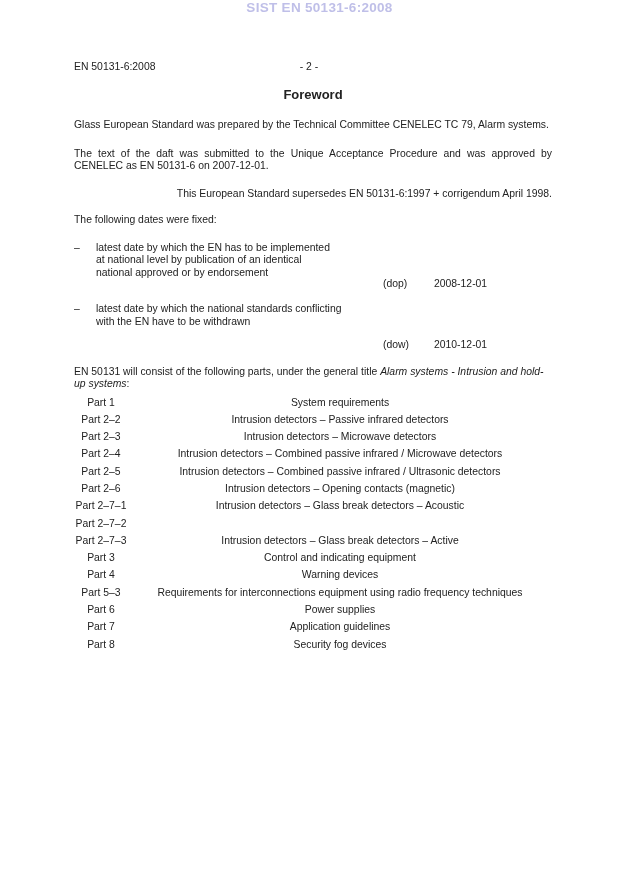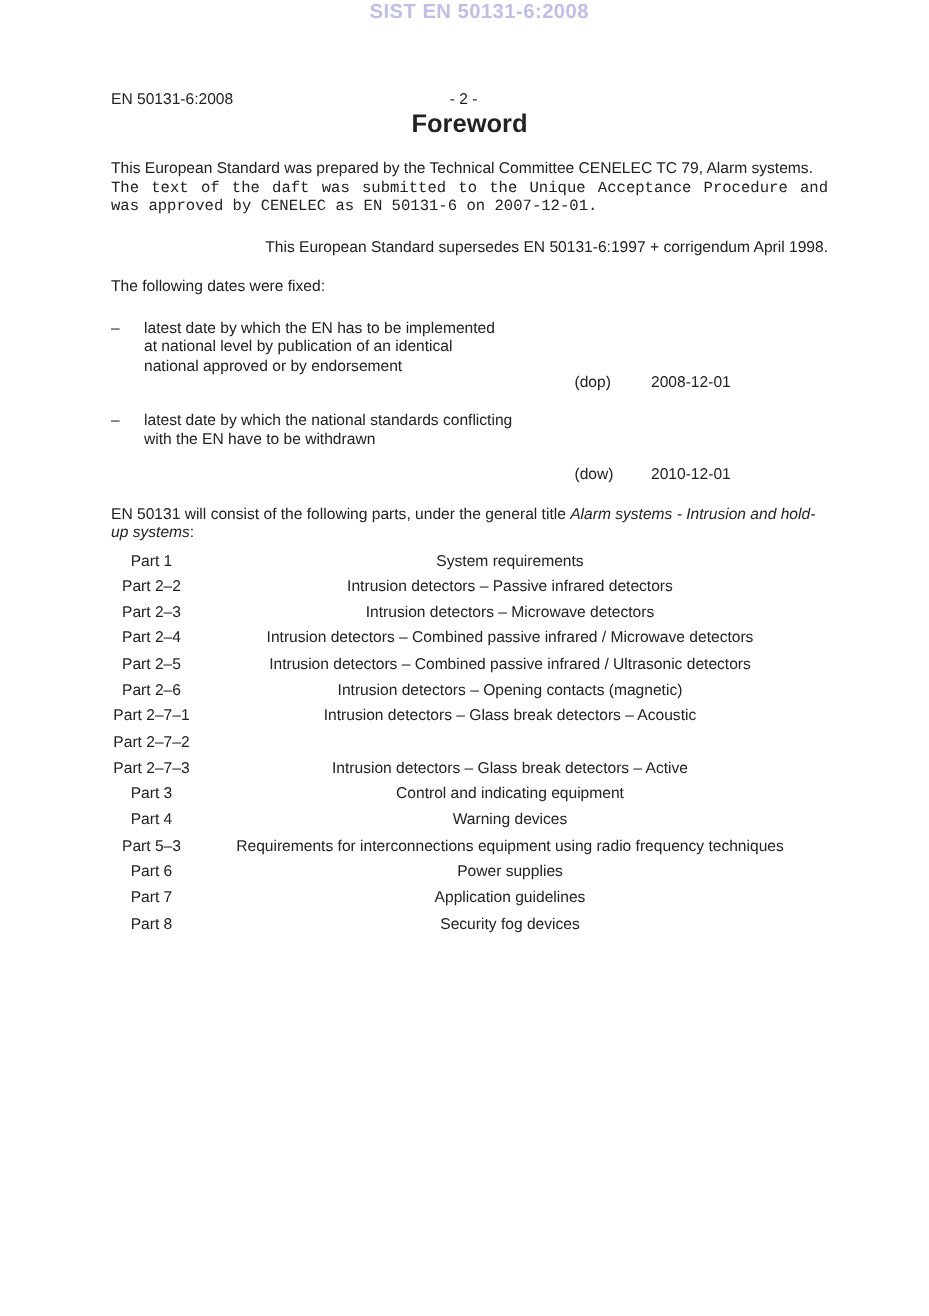--- a/index.html
+++ b/index.html
@@ -31,29 +31,29 @@
   }
   .col { width: 478px; }
   .header-row {
     position: relative;
     margin-top: 60px;
     height: 13px;
   }
   .doc-ref { position: absolute; left: 0; top: 0; }
   .page-num { position: absolute; left: 235px; top: 0; transform: translateX(-50%); white-space: nowrap; }
   .title {
-    margin-top: 2px;
+    margin-top: 14px;
     text-align: center;
-    font-size: 17px;
+    font-size: 13px;
     line-height: 14px;
     font-weight: bold;
   }
   .para { margin: 0; }
   .para.p1 { margin-top: 17px; }
-  .para.p2 { text-align: justify; font-family: Liberation Mono, monospace; }
+  .para.p2 { margin-top: 16px; text-align: justify; }
   .para.p3 { margin-top: 15px; text-align: right; }
   .para.p4 { margin-top: 14px; }
   .date-item { display: flex; }
   .date-item.first { margin-top: 15px; }
   .date-item.second { margin-top: 13px; }
   .date-dash { width: 22px; flex-shrink: 0; }
   .date-lines { width: 287px; flex-shrink: 0; }
   .date-abbr { width: 51px; flex-shrink: 0; align-self: flex-end; }
   .date-value { align-self: flex-end; white-space: nowrap; margin-top: 36px; }
   .parts-intro { margin-top: 14px; }
@@ -70,21 +70,21 @@
 
   <div class="watermark">SIST EN 50131-6:2008</div>
 
   <div class="header-row col">
     <span class="doc-ref">EN 50131-6:2008</span>
     <span class="page-num">- 2 -</span>
   </div>
 
   <div class="title col">Foreword</div>
 
-  <p class="para p1 col">This European Standard was prepared by the Technical Committee CENELEC TC 79, Alarm systems.</p>
+  <p class="para p1 col">Glass European Standard was prepared by the Technical Committee CENELEC TC 79, Alarm systems.</p>
   <p class="para p2 col">The text of the daft was submitted to the Unique Acceptance Procedure and was approved by CENELEC as EN 50131-6 on 2007-12-01.</p>
   <p class="para p3 col">This European Standard supersedes EN 50131-6:1997 + corrigendum April 1998.</p>
   <p class="para p4 col">The following dates were fixed:</p>
 
   <div class="date-item first col">
     <span class="date-dash">–</span>
     <span class="date-lines">
       <div>latest date by which the EN has to be implemented</div>
       <div>at national level by publication of an identical</div>
       <div>national approved or by endorsement</div>

